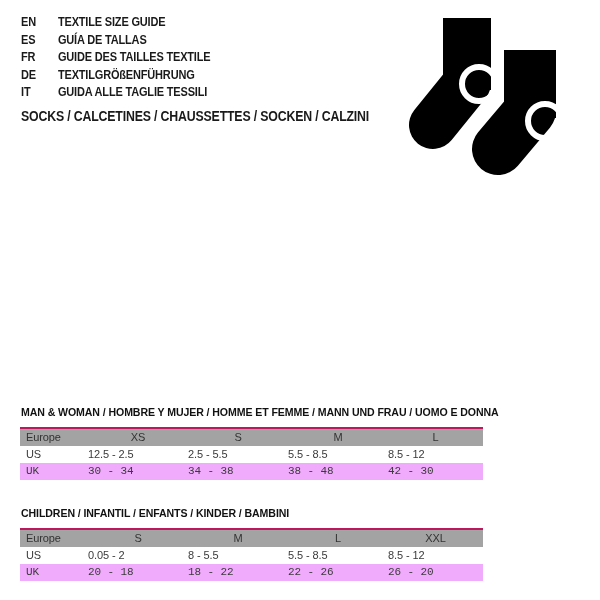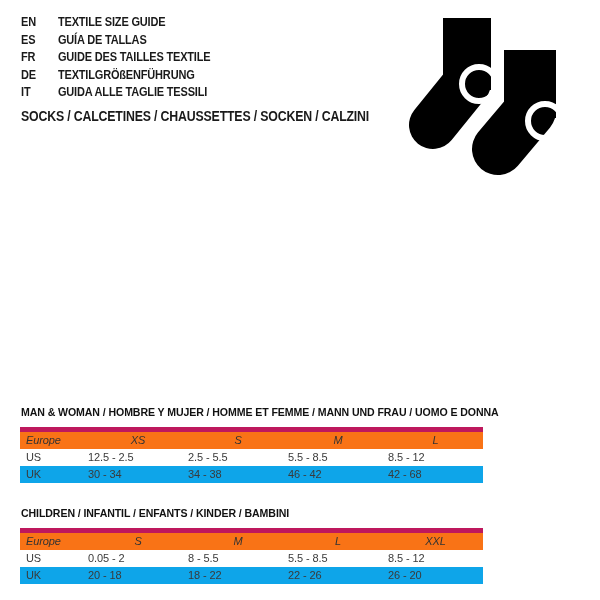--- a/index.html
+++ b/index.html
@@ -83,30 +83,29 @@
     font-weight: 400;
     height: 17px;
     line-height: 17px;
     padding: 0;
     color: #3a3a3a;
     letter-spacing: -0.1px;
     overflow: hidden;
     white-space: nowrap;
   }
   .size-table thead th {
-    background: #f97316;
-    border-top: 5px solid #be185d;
+    background: #a3a3a3;
+    border-top: 2px solid #be185d;
     color: #333333;
-    font-style: italic;
   }
   .size-table .col-region {
     text-align: left;
     padding-left: 6px;
   }
-  .size-table tr.row-alt td { background: #0ea5e9; }
+  .size-table tr.row-alt td { background: #f0abfc; font-family: Liberation Mono, monospace; }
 </style>
 </head>
 <body>
 
 <div>
 
   <div class="lang-block">
     <div class="lang-row">
       <span class="lang-code">EN</span>
       <span class="lang-label">TEXTILE SIZE GUIDE</span>
@@ -171,22 +170,22 @@
         <td class="col-region">US</td>
         <td>12.5 - 2.5</td>
         <td>2.5 - 5.5</td>
         <td>5.5 - 8.5</td>
         <td>8.5 - 12</td>
       </tr>
       <tr class="row-alt">
         <td class="col-region">UK</td>
         <td>30 - 34</td>
         <td>34 - 38</td>
-        <td>46 - 42</td>
-        <td>42 - 68</td>
+        <td>38 - 48</td>
+        <td>42 - 30</td>
       </tr>
     </tbody>
   </table>
 
   <div class="table-title title-2">CHILDREN / INFANTIL / ENFANTS / KINDER / BAMBINI</div>
   <table class="size-table table-2">
     <colgroup>
       <col style="width:68px">
         <col style="width:100px">
         <col style="width:100px">

